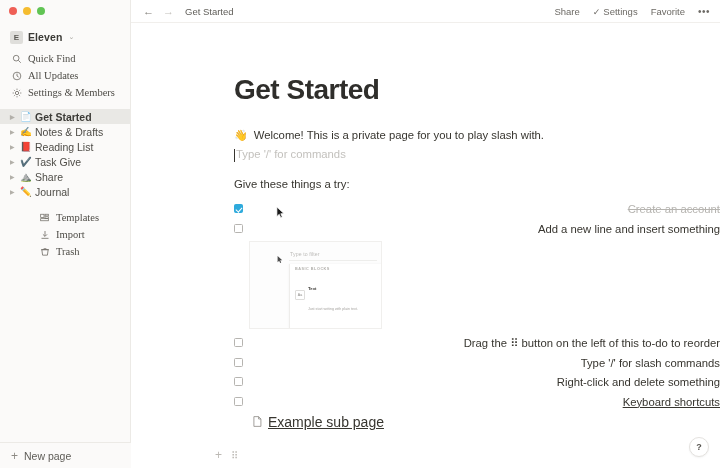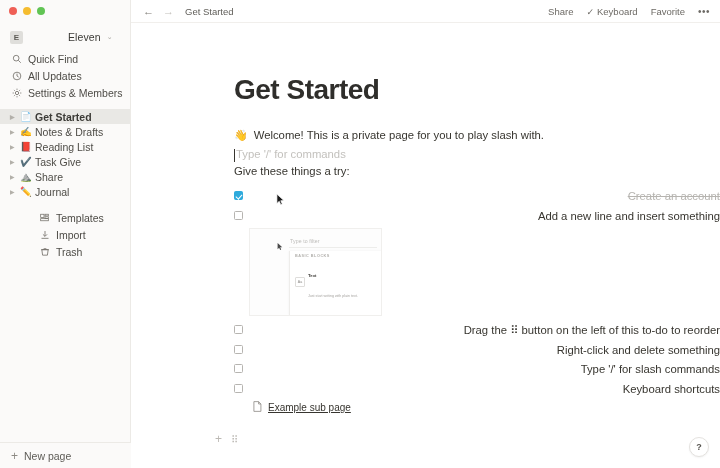--- a/index.html
+++ b/index.html
@@ -62,40 +62,40 @@
     background: #dfdedb;
     color: #5c5a55;
     font-size: 8px;
     line-height: 13px;
     text-align: center;
     font-weight: bold;
     flex: 0 0 13px;
   }
   .ws-name {
     font-size: 10.5px;
-    font-weight: normal;
+    font-weight: bold;
     color: #3b3a36;
     letter-spacing: .1px;
-    margin-left: 40px;
   }
   .ws-caret {
     font-size: 7px;
     color: #a9a7a1;
     margin-left: 1px;
   }
 
   .nav-row {
     display: flex;
     align-items: center;
     gap: 6px;
     height: 17px;
     padding-left: 11px;
     font-size: 10.5px;
     color: #4e4c47;
     cursor: default;
+    font-family: Liberation Serif, serif;
   }
   .nav-row .ico {
     width: 11px;
     height: 11px;
     flex: 0 0 11px;
     display: flex;
     align-items: center;
     justify-content: center;
     color: #73706a;
   }
@@ -211,21 +211,21 @@
     line-height: 16px;
     color: #37352f;
     margin-bottom: 5px;
     display: flex;
     align-items: flex-start;
   }
   .welcome .emoji { margin-right: 6px; font-size: 11px; }
   .placeholder {
     font-size: 11.3px;
     color: #c3c1bd;
-    margin-bottom: 5px;
+    margin-bottom: 18px;
     position: relative;
     padding-left: 2px;
   }
   .caret {
     position: absolute;
     left: 0px;
     top: 1px;
     width: 1px;
     height: 13px;
     background: #37352f;
@@ -266,21 +266,21 @@
     height: 5px;
     border: solid #fff;
     border-width: 0 1.3px 1.3px 0;
     transform: rotate(42deg);
   }
   .todo .txt { color: #37352f; }
   .todo.done .txt {
     color: #b6b4b0;
     text-decoration: line-through;
   }
-  .todo .txt.underline { }
+  .todo .txt.underline { text-decoration: underline; }
 
   .cursor-arrow {
     position: absolute;
     width: 9px;
     height: 13px;
     pointer-events: none;
   }
 
   
   .embed {
@@ -354,21 +354,21 @@
     justify-content: center;
   }
   .embed .e-txt { line-height: 1.25; }
   .embed .e-t1 { font-size: 4.3px; color: #3d3b37; font-weight: bold; }
   .embed .e-t2 { font-size: 3.6px; color: #a6a4a0; }
 
   .subpage {
     display: flex;
     align-items: center;
     gap: 6px;
-    font-size: 10px;
+    font-size: 14px;
     margin: 0 0 18px 19px;
     color: #37352f;
   }
   .subpage .pico { font-size: 10px; color: #8d8a84; }
   .subpage .plbl { text-decoration: underline; }
 
   .addrow {
     display: flex;
     align-items: center;
     gap: 9px;
@@ -532,21 +532,21 @@
     <div class="topbar">
       <span class="arrow">←</span>
       <span class="arrow fwd">→</span>
       <span class="crumb">Get Started</span>
       <div class="topbar-right">
         <span class="item">
           <span>Share</span>
         </span>
         <span class="item">
           <span class="check">✓</span>
-          <span>Keyboard</span>
+          <span>Settings</span>
         </span>
         <span class="item">
           <span>Favorite</span>
         </span>
         <span class="dots">•••</span>
       </div>
     </div>
 
     <div class="content">
 
@@ -605,26 +605,26 @@
         </div>
       </div>
 
       <div class="todo">
         <span class="cb"></span>
         <span class="txt">Drag the ⠿ button on the left of this to-do to reorder</span>
       </div>
 
       <div class="todo">
         <span class="cb"></span>
-        <span class="txt">Right-click and delete something</span>
+        <span class="txt">Type '/' for slash commands</span>
       </div>
 
       <div class="todo">
         <span class="cb"></span>
-        <span class="txt">Type '/' for slash commands</span>
+        <span class="txt">Right-click and delete something</span>
       </div>
 
       <div class="todo">
         <span class="cb"></span>
         <span class="txt underline">Keyboard shortcuts</span>
       </div>
 
 
       <div class="subpage">
         <span class="pico">

